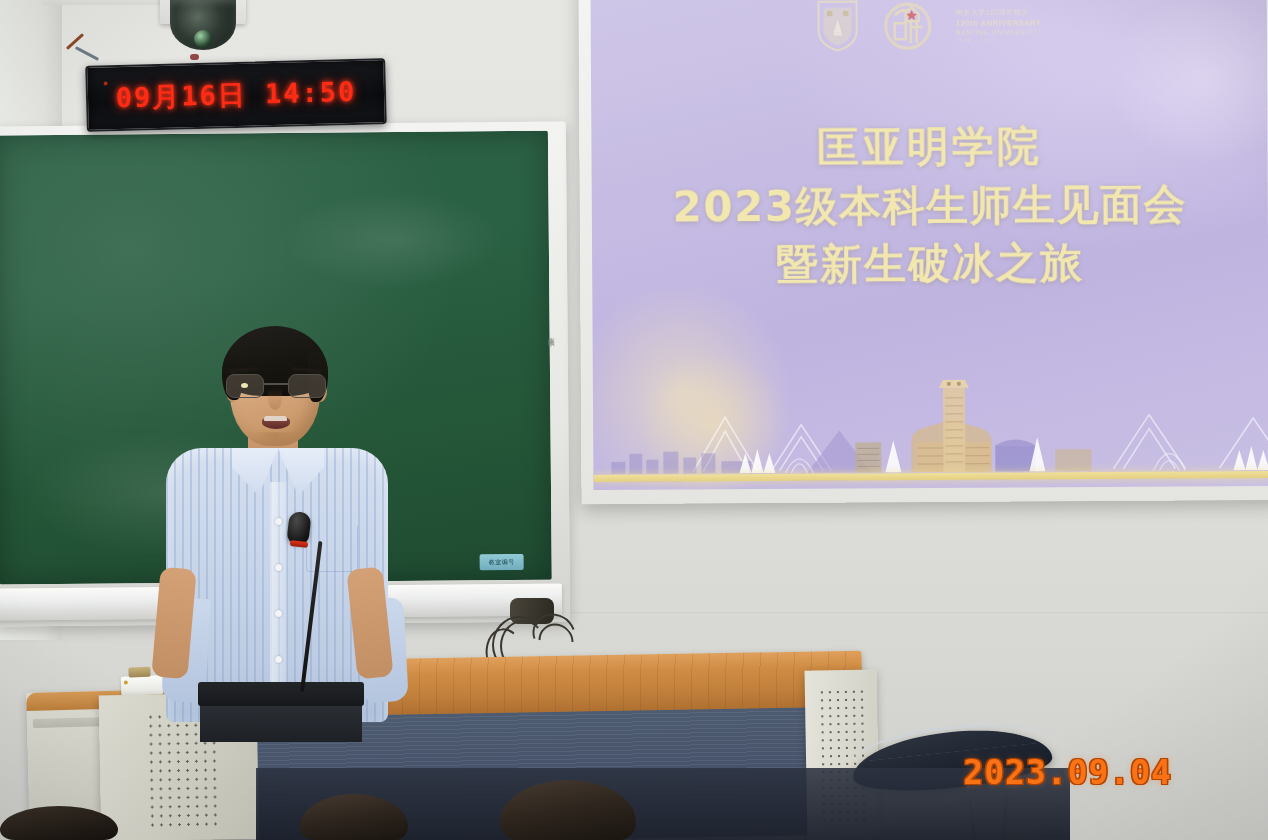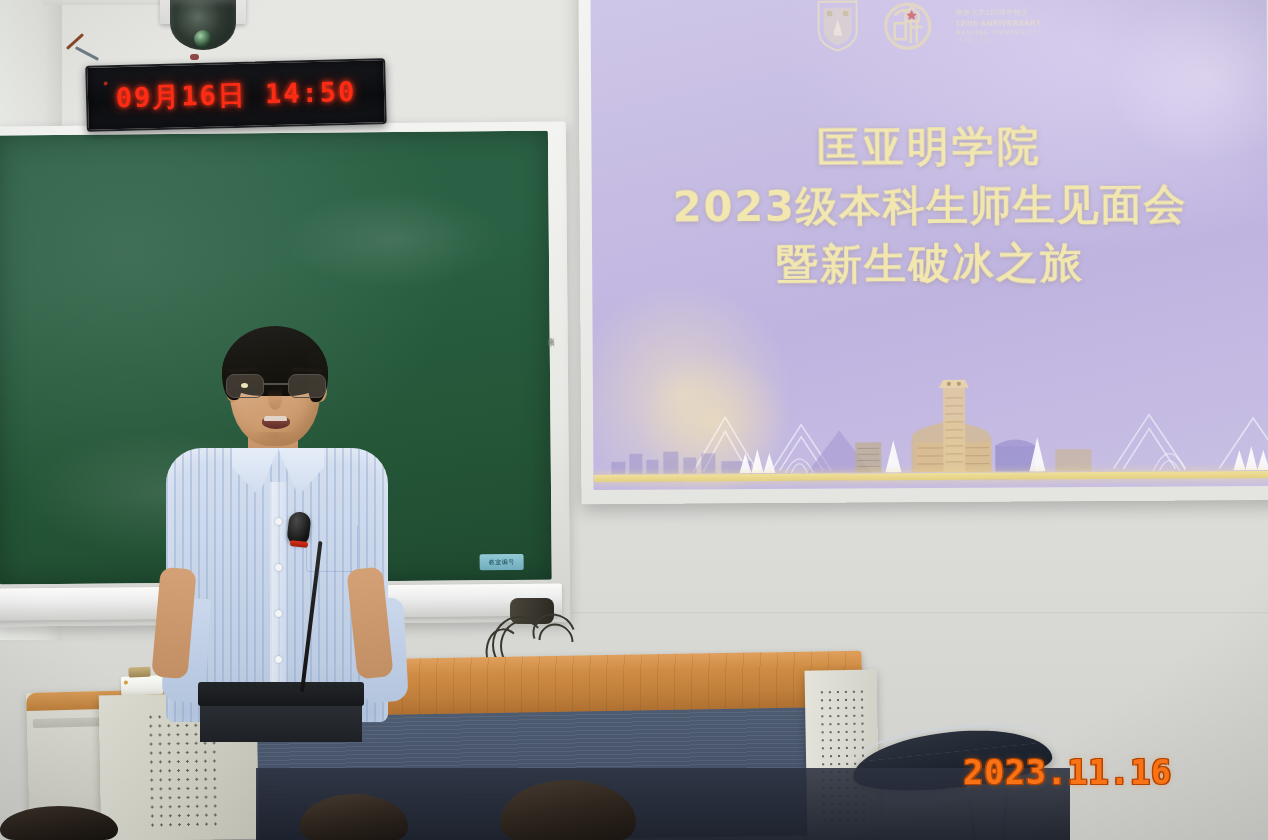--- a/index.html
+++ b/index.html
@@ -659,15 +659,15 @@
 
   <div class="audience">
     <div class="aud-bg"></div>
     <div class="aud-head aud-3"></div>
     <div class="aud-head aud-1"></div>
     <div class="aud-head aud-2"></div>
   </div>
 
   <div class="vignette"></div>
 
-  <div class="datestamp">2023.11.16</div>
+  <div class="datestamp">2023.09.04</div>
 
 </div>
 
 </body></html>

